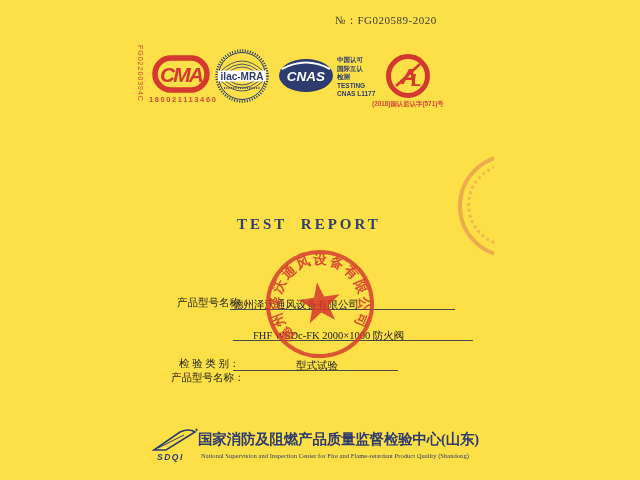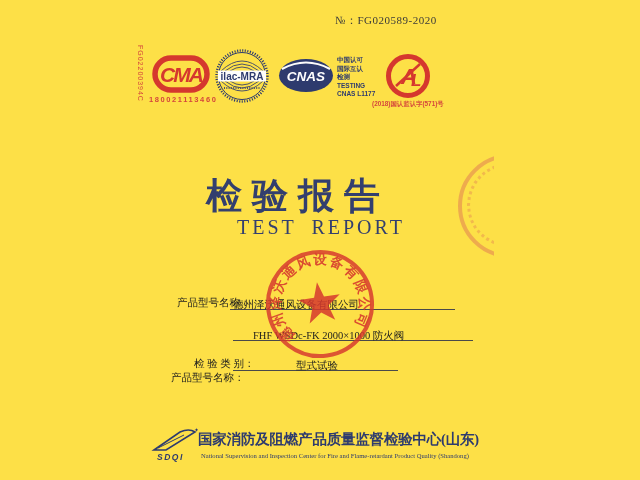--- a/index.html
+++ b/index.html
@@ -13,35 +13,35 @@
              letter-spacing:1px;font-family:"Liberation Sans",sans-serif;}
   .cma-number{left:149px;top:95px;width:62px;text-align:center;font-size:7.5px;letter-spacing:1.6px;
               color:#d5463c;font-family:"Liberation Sans",sans-serif;font-weight:bold;}
   .cnas-caption{left:337px;top:56px;font-size:6.5px;line-height:8.6px;color:#2e3b6e;
                 font-family:"Liberation Sans",sans-serif;font-weight:600;}
   .cal-caption{left:372px;top:100px;font-size:6.4px;color:#d5463c;font-weight:bold;
                font-family:"Liberation Sans",sans-serif;}
 
   .title-zh{left:206px;top:172px;font-size:36px;font-weight:bold;color:#333f6e;letter-spacing:10px;
             font-family:"Liberation Serif",serif;}
-  .title-en{left:237px;top:216px;font-size:20px;font-weight:normal;color:#333f6e;letter-spacing:3px;
+  .title-en{left:237px;top:216px;font-size:15px;font-weight:bold;color:#333f6e;letter-spacing:3px;
             word-spacing:7px;font-family:"Liberation Serif",serif;}
 
   .crescent-clip{left:452px;top:152px;width:42px;height:105px;overflow:hidden;opacity:.75;}
   .crescent-outer{position:absolute;left:6px;top:2px;width:96px;height:96px;border-radius:50%;
                   border:4px solid rgba(216,94,88,.55);}
   .crescent-inner{position:absolute;left:15px;top:11px;width:78px;height:78px;border-radius:50%;
                   border:3px dotted rgba(216,94,88,.4);}
 
   .field-label{font-size:10.5px;color:#1d1d1d;white-space:nowrap;}
   .field-value{font-size:10.5px;color:#1d1d1d;white-space:nowrap;padding-left:3px;}
   .field-line{border-bottom:1px solid #4a4a4a;height:15px;}
   .f1l{left:177px;top:296px;} .f1v{left:230px;top:294px;width:225px;}
   .f2l{left:171px;top:327px;margin-top:44px;} .f2v{left:233px;top:325px;width:223px;padding-left:17px;}
-  .f3l{left:194px;top:357px;} .f3v{left:233px;top:355px;width:165px;text-align:center;}
+  .f3l{left:179px;top:357px;} .f3v{left:233px;top:355px;width:165px;text-align:center;}
 
   .seal{left:250px;top:234px;opacity:.92;}
 
   .footer-zh{left:198px;top:430px;font-size:14.5px;font-weight:bold;color:#2e3b6e;letter-spacing:-.2px;
              font-family:"Liberation Serif",serif;white-space:nowrap;}
   .footer-en{left:201px;top:452px;font-size:6.6px;color:#2e3b6e;white-space:nowrap;
              font-family:"Liberation Serif",serif;}
 </style>
 </head>
 <body>
@@ -90,21 +90,20 @@
   </div>
 
   <svg class="abs" style="left:384px;top:52px;" width="48" height="48" viewBox="0 0 48 48">
     <circle cx="24" cy="24" r="19.5" fill="none" stroke="#d5382e" stroke-width="5"></circle>
     <text x="17" y="32" font-family="Liberation Sans, sans-serif" font-size="22" font-weight="bold" font-style="italic" fill="#d5382e">A</text>
     <text x="27" y="34" font-family="Liberation Sans, sans-serif" font-size="17" font-weight="bold" font-style="italic" fill="#d5382e">L</text>
     <line x1="12" y1="34" x2="36" y2="12" stroke="#d5382e" stroke-width="2.5"></line>
   </svg>
   <div class="abs cal-caption">(2018)国认监认字(571)号</div>
 
-  <div class="abs title-zh">检验报告</div>
   <div class="abs title-en">TEST REPORT</div>
 
   <div class="abs crescent-clip">
     <div class="crescent-outer"></div>
     <div class="crescent-inner"></div>
   </div>
 
   <div class="abs field-label f1l">产品型号名称：</div>
   <div class="abs field-line f1v">
     <span class="field-value">德州泽沃通风设备有限公司</span>

